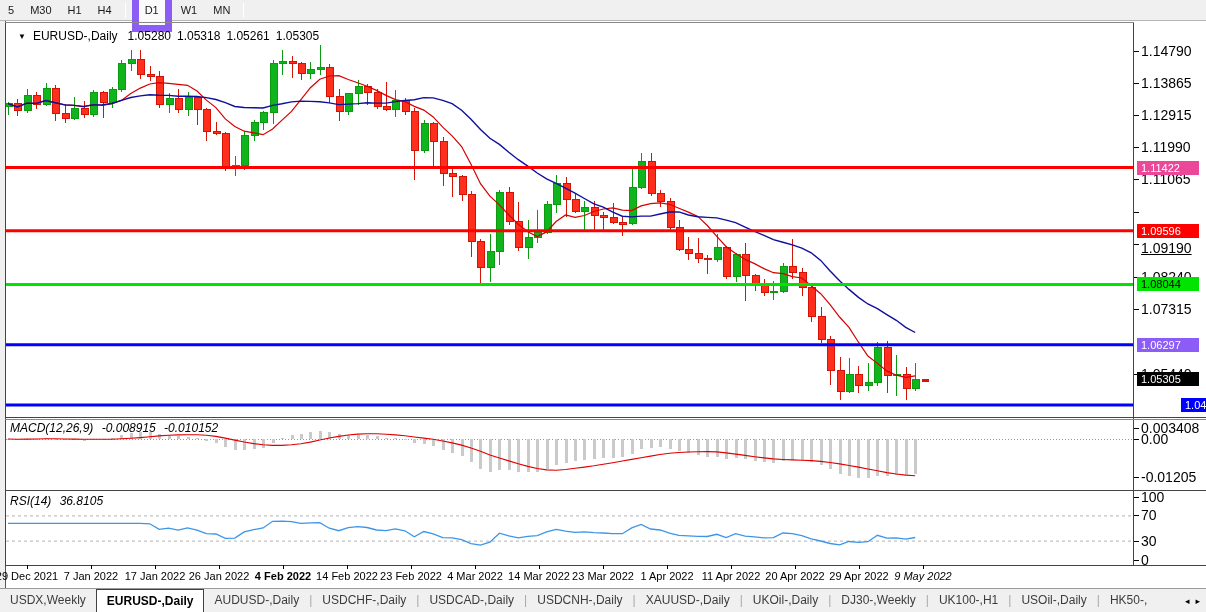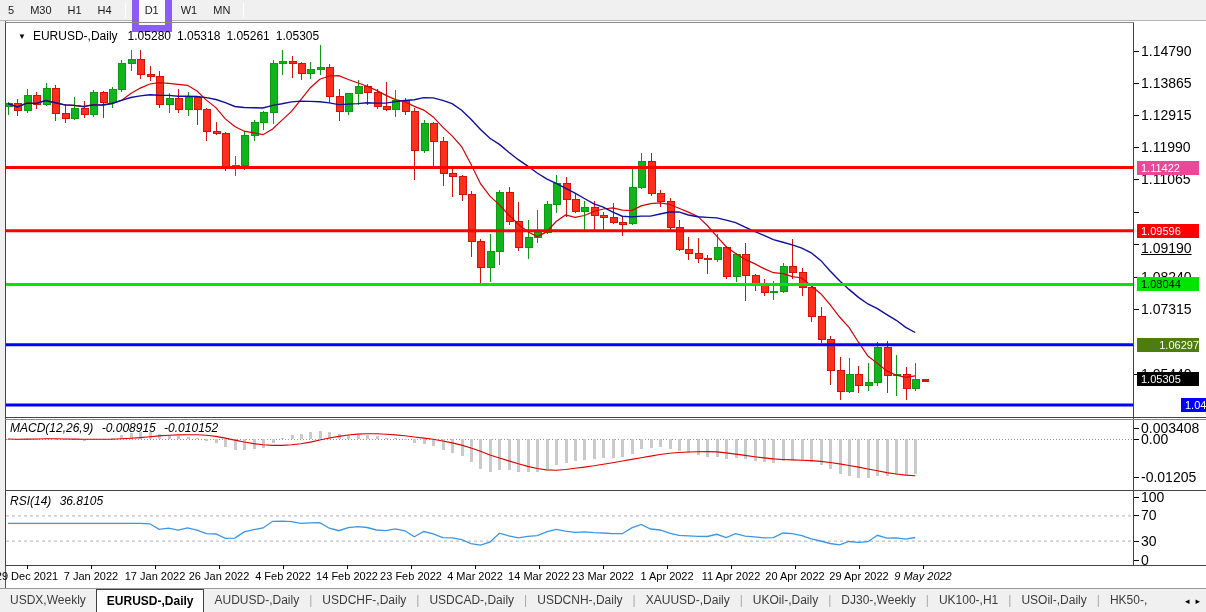--- a/index.html
+++ b/index.html
@@ -454,30 +454,30 @@
       <div class="paxis-label" style="top: 421.697px;">0.003408</div>
       <div class="paxis-label" style="top: 432.5px;">0.00</div>
       <div class="paxis-label" style="top: 470.699px;">-0.01205</div>
       <div class="paxis-label" style="top: 490.5px;">100</div>
       <div class="paxis-label" style="top: 509.4px;">70</div>
       <div class="paxis-label" style="top: 534.6px;">30</div>
       <div class="paxis-label" style="top: 553.5px;">0</div>
       <div class="badge" style="top: 160.533px; background: #ec4899; color: rgb(255, 255, 255);">1.11422</div>
       <div class="badge" style="top: 223.712px; background: rgb(255, 0, 0); color: rgb(255, 255, 255);">1.09596</div>
       <div class="badge" style="top: 277.412px; background: rgb(0, 228, 0); color: rgb(0, 0, 0);">1.08044</div>
-      <div class="badge" style="top: 337.858px; background: #4d7c0f; color: rgb(255, 255, 255); text-align: right;">1.06297</div>
+      <div class="badge" style="top: 337.858px; background: #8b5cf6; color: rgb(255, 255, 255);">1.06297</div>
       <div class="badge" style="top: 372.181px; background: rgb(0, 0, 0); color: rgb(255, 255, 255);">1.05305</div>
       <div class="badge" style="top: 397.889px; background: rgb(0, 0, 255); color: rgb(255, 255, 255); margin-left: 44px;">1.04562</div>
     </div>
   <div id="time-axis">
       <div class="date-label" style="left: 27px;">29 Dec 2021</div>
       <div class="date-label" style="left: 91px;">7 Jan 2022</div>
       <div class="date-label" style="left: 155px;">17 Jan 2022</div>
       <div class="date-label" style="left: 219px;">26 Jan 2022</div>
-      <div class="date-label" style="left: 283px;">4 Feb 2022</div>
+      <div class="date-label" style="left: 283px; font-weight: bold;">4 Feb 2022</div>
       <div class="date-label" style="left: 347px;">14 Feb 2022</div>
       <div class="date-label" style="left: 411px;">23 Feb 2022</div>
       <div class="date-label" style="left: 475px;">4 Mar 2022</div>
       <div class="date-label" style="left: 539px;">14 Mar 2022</div>
       <div class="date-label" style="left: 603px;">23 Mar 2022</div>
       <div class="date-label" style="left: 667px;">1 Apr 2022</div>
       <div class="date-label" style="left: 731px;">11 Apr 2022</div>
       <div class="date-label" style="left: 795px;">20 Apr 2022</div>
       <div class="date-label" style="left: 859px;">29 Apr 2022</div>
       <div class="date-label" style="left: 923px; font-style: italic;">9 May 2022</div>

